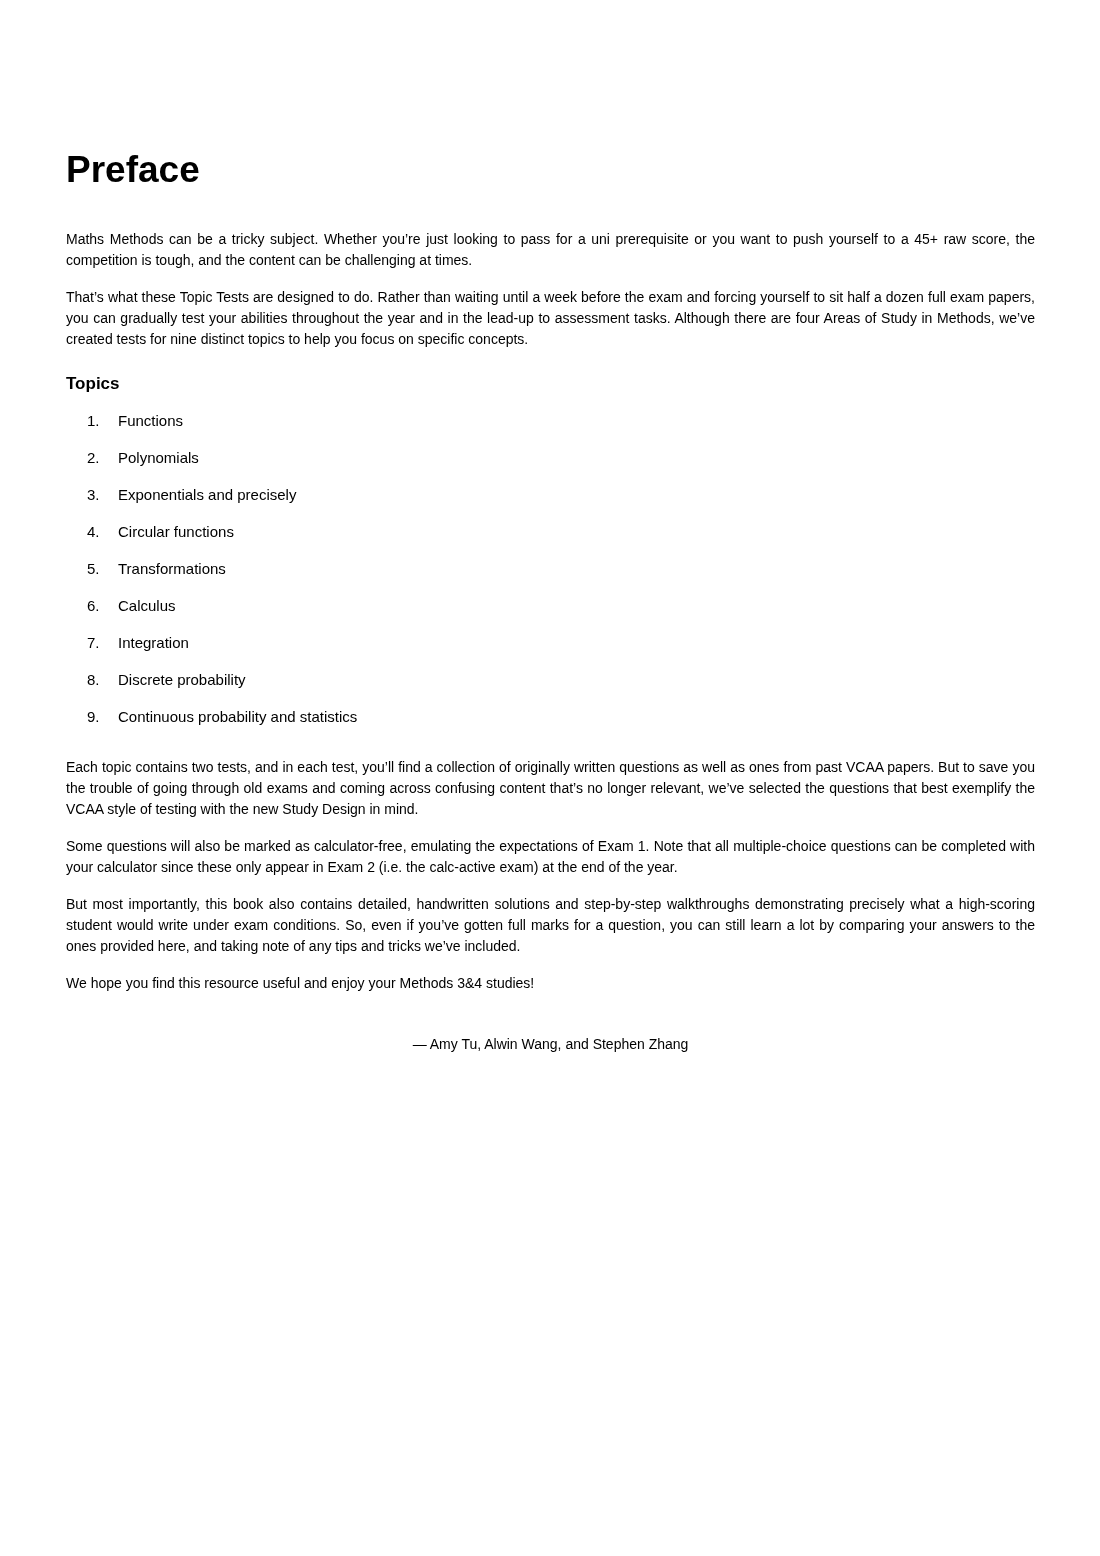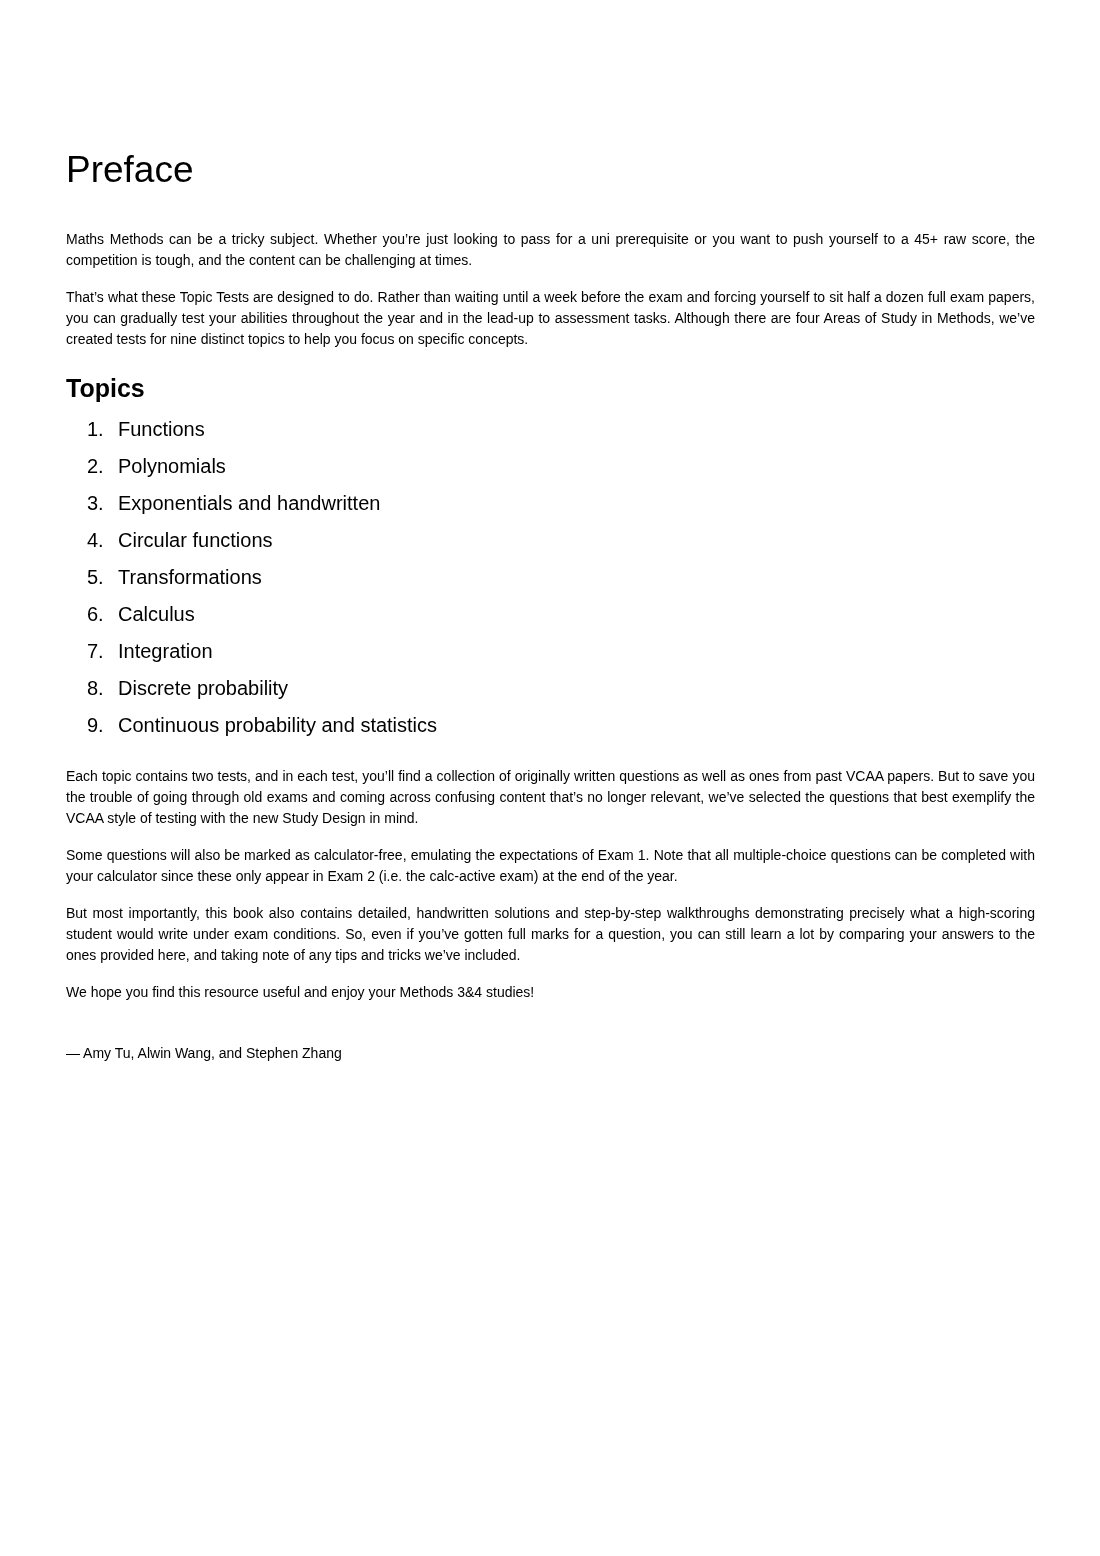--- a/index.html
+++ b/index.html
@@ -14,53 +14,53 @@
     height: 1556px;
     background: #ffffff;
     color: #000000;
     font-family: "Liberation Sans", sans-serif;
     padding: 150px 65px 0 66px;
     overflow: hidden;
   }
   h1.page-title {
     font-size: 37px;
     line-height: 1.1;
-    font-weight: normal;
+    font-weight: bold;
     margin: 0 0 38px 0;
   }
   h2.section-heading {
-    font-size: 25px;
+    font-size: 17px;
     line-height: 1.15;
     font-weight: bold;
     margin: 24px 0 0 0;
   }
   p.body-text {
     font-size: 14px;
     line-height: 21px;
     text-align: justify;
     margin: 0 0 16px 0;
   }
   .block { display: block; }
   em.practice { font-style: italic; }
   ol.topics-list {
     list-style: none;
     margin: 17px 0 30px 0;
     padding: 0 0 0 21px;
   }
   ol.topics-list li {
-    font-size: 20px;
+    font-size: 15px;
     line-height: 21px;
     margin: 0 0 16px 0;
   }
   .topic-num {
     display: inline-block;
     width: 31px;
   }
   p.signoff {
-    text-align: left;
+    text-align: center;
     margin: 40px 0 0 0;
   }
 </style>
 </head>
 <body>
 
 <div class="page">
 
   <h1 class="page-title">Preface</h1>
 
@@ -68,21 +68,21 @@
     <span class="block">Maths Methods can be a tricky subject. Whether you’re just looking to pass for a uni prerequisite or you want to push yourself to a 45+ raw score, the competition is tough, and the content can be challenging at times.</span>
   </p>
 
   <p class="body-text">That’s what these Topic Tests are designed to do. Rather than waiting until a week before the exam and forcing yourself to sit half a dozen full exam papers, you can gradually test your abilities throughout the year and in the lead-up to assessment tasks. Although there are four Areas of Study in Methods, we’ve created tests for nine distinct topics to help you focus on specific concepts.</p>
 
   <h2 class="section-heading">Topics</h2>
 
   <ol class="topics-list">
     <li><span class="topic-num">1.</span><span class="topic-label">Functions</span></li>
     <li><span class="topic-num">2.</span><span class="topic-label">Polynomials</span></li>
-    <li><span class="topic-num">3.</span><span class="topic-label">Exponentials and handwritten</span></li>
+    <li><span class="topic-num">3.</span><span class="topic-label">Exponentials and precisely</span></li>
     <li><span class="topic-num">4.</span><span class="topic-label">Circular functions</span></li>
     <li><span class="topic-num">5.</span><span class="topic-label">Transformations</span></li>
     <li><span class="topic-num">6.</span><span class="topic-label">Calculus</span></li>
     <li><span class="topic-num">7.</span><span class="topic-label">Integration</span></li>
     <li><span class="topic-num">8.</span><span class="topic-label">Discrete probability</span></li>
     <li><span class="topic-num">9.</span><span class="topic-label">Continuous probability and statistics</span></li>
   </ol>
 
   <p class="body-text">Each topic contains two tests, and in each test, you’ll find a collection of originally written questions as well as ones from past VCAA papers. But to save you the trouble of going through old exams and coming across confusing content that’s no longer relevant, we’ve selected the questions that best exemplify the VCAA style of testing with the new Study Design in mind.</p>
 

